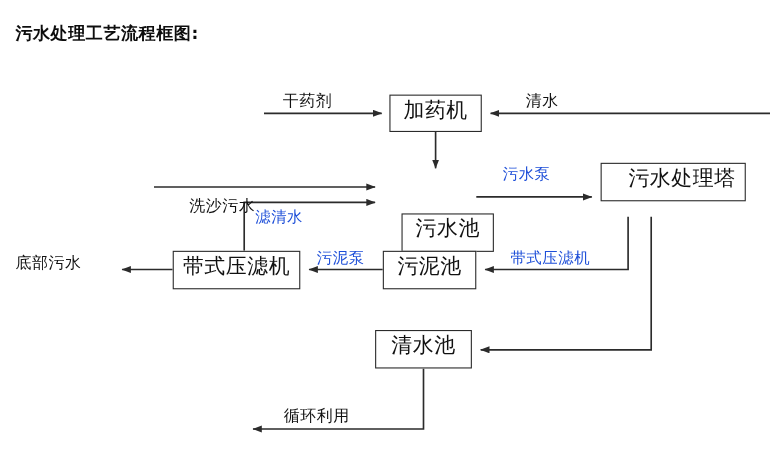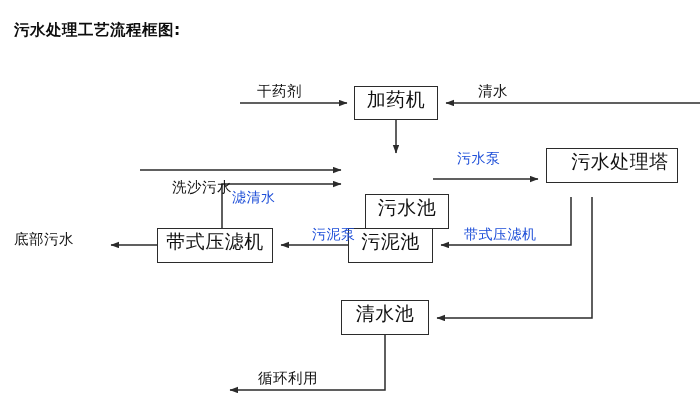--- a/index.html
+++ b/index.html
@@ -146,17 +146,17 @@
   <div class="terminal-label" style="left:172px;top:154px;margin-top:24px;">洗沙污水</div>
 
   <div class="terminal-label" style="left:14px;top:230px;">底部污水</div>
 
   <div class="terminal-label" style="left:258px;top:369px;">循环利用</div>
 
   <div class="edge-label" style="left:457px;top:150px;">污水泵</div>
 
   <div class="edge-label" style="left:232px;top:189px;">滤清水</div>
 
-  <div class="edge-label" style="left:288px;top:226px;margin-left:24px;">污泥泵</div>
+  <div class="edge-label" style="left:288px;top:226px;">污泥泵</div>
 
   <div class="edge-label" style="left:464px;top:226px;">带式压滤机</div>
 
 </div>
 
 </body></html>

